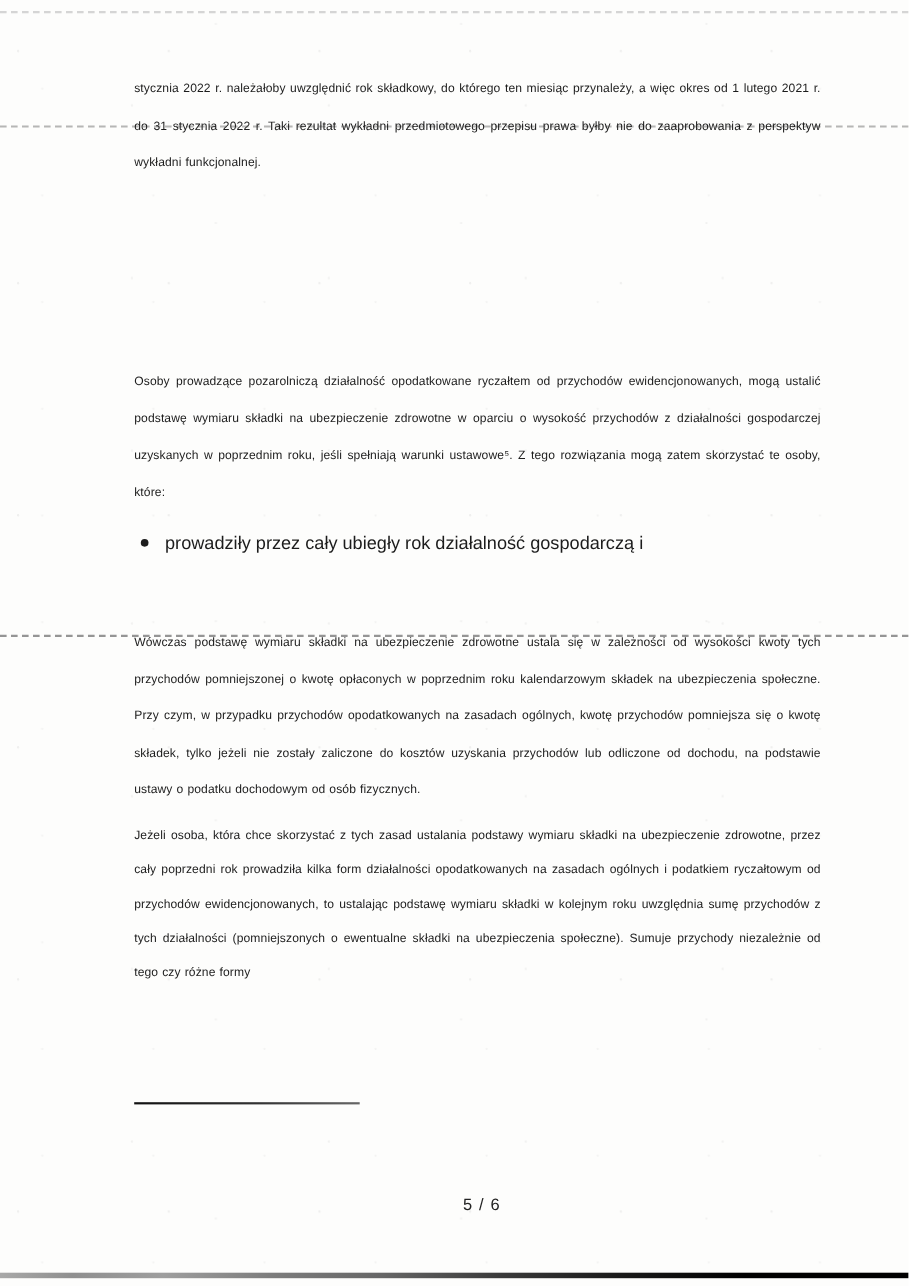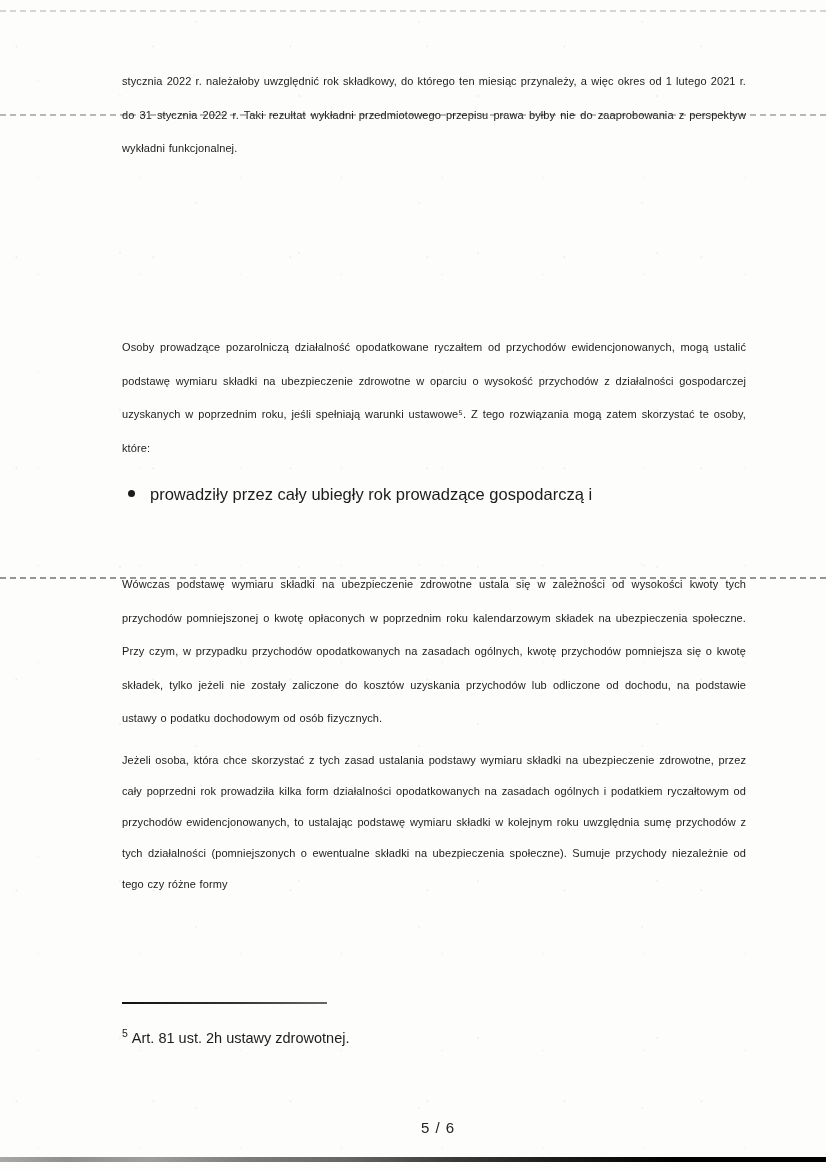--- a/index.html
+++ b/index.html
@@ -83,21 +83,20 @@
     text-align: left;
   }
   .footnote .fn-text { margin-left: 4px; }
 
   .page-number {
     position: absolute;
     left: 421px; top: 1087px;
     font-size: 15px;
     letter-spacing: 1px;
     color: #222;
-    margin-top: 32px;
   }
 
   
   .artifact-top-dots {
     position: absolute;
     left: 0; top: 10px; width: 100%; height: 0;
     border-top: 2px dashed rgba(110,110,110,0.28);
   }
   .artifact-line-upper {
     position: absolute;
@@ -130,31 +129,28 @@
   <div class="artifact-line-middle"></div>
 
   <p class="textblock para-intro">stycznia 2022 r. należałoby uwzględnić rok składkowy, do którego ten miesiąc przynależy, a więc okres od 1 lutego 2021 r. do 31 stycznia 2022 r. Taki rezultat wykładni przedmiotowego przepisu prawa byłby nie do zaaprobowania z perspektyw wykładni funkcjonalnej.</p>
 
 
   <p class="textblock para-ryczalt">Osoby prowadzące pozarolniczą działalność opodatkowane ryczałtem od przychodów ewidencjonowanych, mogą ustalić podstawę wymiaru składki na ubezpieczenie zdrowotne w oparciu o wysokość przychodów z działalności gospodarczej uzyskanych w poprzednim roku, jeśli spełniają warunki ustawowe⁵. Z tego rozwiązania mogą zatem skorzystać te osoby, które:</p>
 
   <ul class="bullet-list">
     <li class="bullet-item">
       <span class="bullet-dot"></span>
-      <span class="bullet-text">prowadziły przez cały ubiegły rok prowadzące gospodarczą i</span>
+      <span class="bullet-text">prowadziły przez cały ubiegły rok działalność gospodarczą i</span>
     </li>
   </ul>
 
   <p class="textblock para-wowczas">Wówczas podstawę wymiaru składki na ubezpieczenie zdrowotne ustala się w zależności od wysokości kwoty tych przychodów pomniejszonej o kwotę opłaconych w poprzednim roku kalendarzowym składek na ubezpieczenia społeczne. Przy czym, w przypadku przychodów opodatkowanych na zasadach ogólnych, kwotę przychodów pomniejsza się o kwotę składek, tylko jeżeli nie zostały zaliczone do kosztów uzyskania przychodów lub odliczone od dochodu, na podstawie ustawy o podatku dochodowym od osób fizycznych.</p>
 
   <p class="textblock para-jezeli">Jeżeli osoba, która chce skorzystać z tych zasad ustalania podstawy wymiaru składki na ubezpieczenie zdrowotne, przez cały poprzedni rok prowadziła kilka form działalności opodatkowanych na zasadach ogólnych i podatkiem ryczałtowym od przychodów ewidencjonowanych, to ustalając podstawę wymiaru składki w kolejnym roku uwzględnia sumę przychodów z tych działalności (pomniejszonych o ewentualne składki na ubezpieczenia społeczne). Sumuje  przychody niezależnie od tego czy różne formy</p>
 
   <div class="footnote-rule"></div>
 
-  <p class="footnote">
-    <sup class="fn-marker">5</sup><span class="fn-text">Art. 81 ust. 2h ustawy zdrowotnej.</span>
-  </p>
 
   <div class="page-number">5 / 6</div>
 
   <div class="bottom-edge"></div>
 
 </div>
 
 </body></html>

